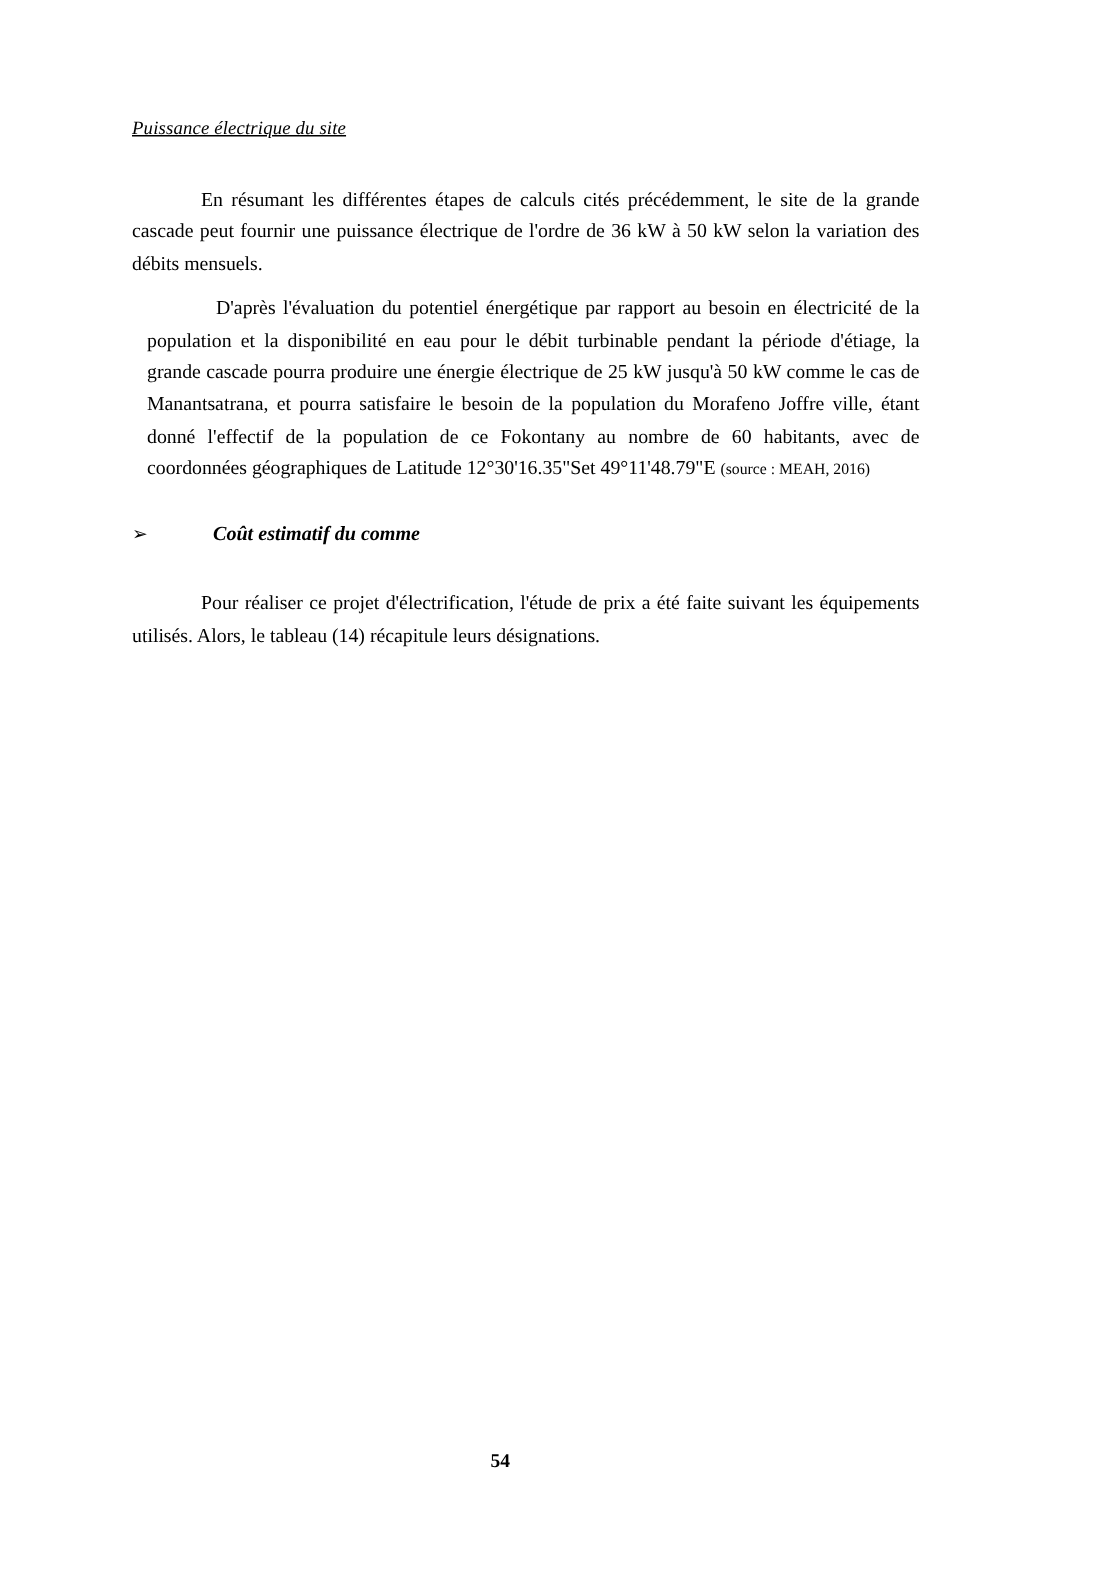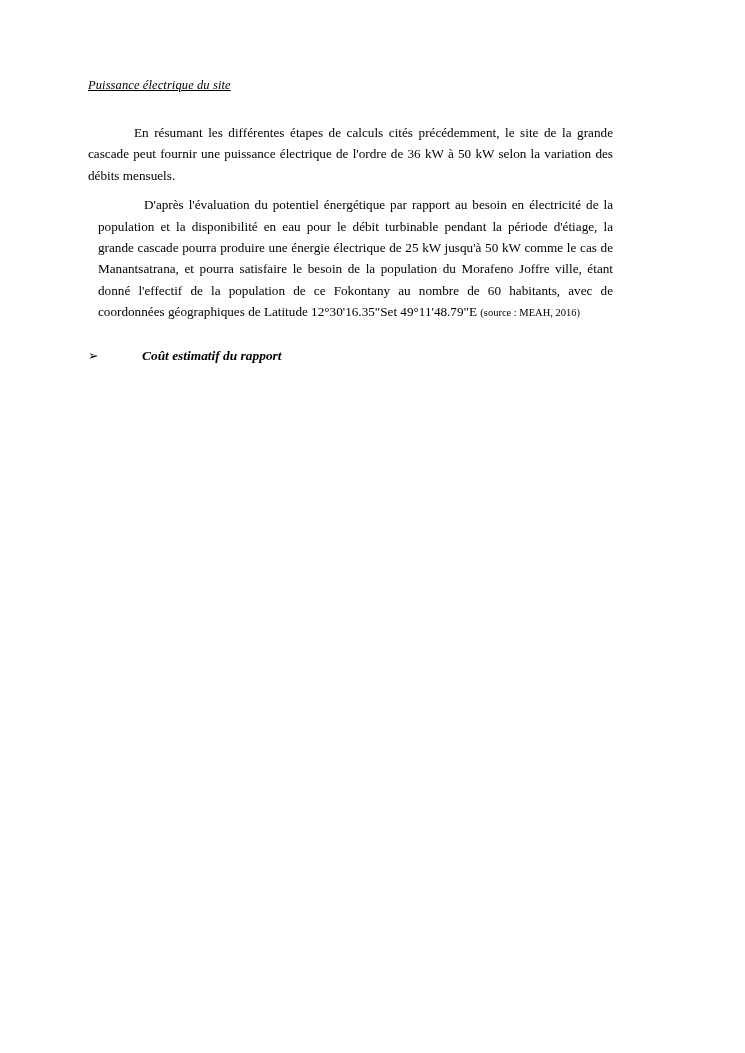--- a/index.html
+++ b/index.html
@@ -90,18 +90,20 @@
 <div class="page">
 
   <div class="heading-underline">Puissance électrique du site</div>
 
   <p class="para p1">En résumant les différentes étapes de calculs cités précédemment, le site de la grande cascade peut fournir une puissance électrique de l'ordre de 36 kW à 50 kW selon la variation des débits mensuels.</p>
 
   <p class="para p2"><span>D'après l'évaluation du potentiel énergétique par rapport au besoin en électricité de la population et la disponibilité en eau pour le débit turbinable pendant la période d'étiage, la grande cascade pourra produire une énergie électrique de 25 kW jusqu'à 50 kW comme le cas de Manantsatrana, et pourra satisfaire le besoin de la population du Morafeno Joffre ville, étant donné l'effectif de la population de ce Fokontany au nombre de 60 habitants, avec de coordonnées géographiques  de Latitude  12°30'16.35"Set   49°11'48.79"E </span><span class="src-note">(source : MEAH, 2016)</span></p>
 
   <div class="bullet-row">
     <span class="bullet-glyph">➢</span>
-    <span class="bullet-label">Coût estimatif du rapport</span>
+    <span class="bullet-label">Coût estimatif du comme</span>
   </div>
 
+  <p class="para p3">Pour réaliser ce projet d'électrification, l'étude de prix a été faite suivant les équipements utilisés.  Alors, le tableau  (14) récapitule  leurs  désignations.</p>
 
+  <div class="page-number">54</div>
 
 </div>
 
 </body></html>

